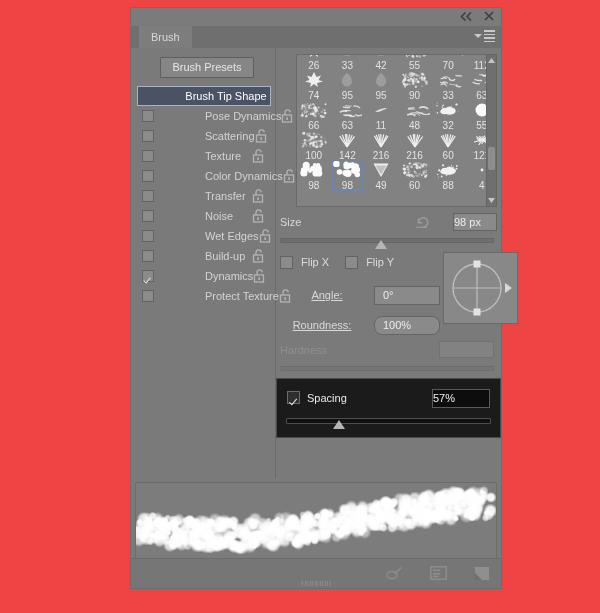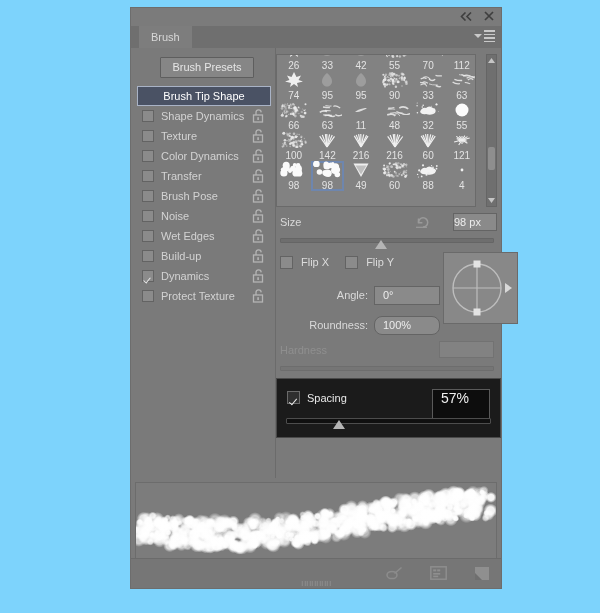--- a/index.html
+++ b/index.html
@@ -9,21 +9,21 @@
     height: 613px;
     background: #ffffff;
     font-family: "Liberation Sans", sans-serif;
     overflow: hidden;
   }
 
   #root {
     position: relative;
     width: 600px;
     height: 613px;
-    background: #7dd3fc;
+    background: #ef4444;
   }
 
   
   .panel {
     position: absolute;
     left: 131px;
     top: 8px;
     width: 370px;
     height: 580px;
     background: #7a7a7a;
@@ -157,39 +157,40 @@
     border-right: 1.6px solid #e8e8e8;
     border-bottom: 1.6px solid #e8e8e8;
     transform: rotate(40deg);
   }
   .opt-label {
     color: #d3d3d3;
     font-size: 11px;
     padding-left: 7px;
     flex: 1 1 auto;
     white-space: nowrap;
+    margin-left: 44px;
   }
   .opt-lock {
     width: 13px; height: 14px;
     margin-right: 6px;
     flex: 0 0 auto;
   }
 
   
   .right-col {
     position: absolute;
     left: 145px; top: 0;
     width: 225px;
     height: 430px;
   }
 
   
   .grid-wrap {
     position: absolute;
-    left: 0; top: 6px;
+    left: 20px; top: 6px;
     width: 200px; height: 153px;
     background: #828282;
     border: 1px solid #6a6a6a;
     box-sizing: border-box;
     overflow: hidden;
   }
   .grid {
     position: absolute;
     left: 0; top: -14px;
     width: 202px;
@@ -288,21 +289,21 @@
   
   .flip-row { position: absolute; left: 4px; top: 208px; display:flex; align-items:flex-start; gap:8px; }
   .flip-box {
     width: 13px; height: 13px;
     background: #8b8b8b; border: 1px solid #636363; box-sizing:border-box;
     cursor: pointer;
   }
   .flip-lbl { font-size: 11px; color: #dcdcdc; margin-right: 8px; }
 
   
-  .ar-label { position:absolute; font-size: 11px; color: #d9d9d9; text-align: right; }
+  .ar-label { position:absolute; font-size: 11px; color: #d9d9d9; text-align: center; text-decoration: underline; }
   .ar-field {
     position: absolute;
     width: 66px; height: 19px;
     background: #8a8a8a;
     border: 1px solid #646464;
     box-sizing: border-box;
     color: #ececec;
     font-size: 11px;
     line-height: 17px;
     padding-left: 8px;
@@ -353,24 +354,23 @@
     content: "";
     position: absolute; left: 3px; top: 5px;
     width: 3px; height: 7px;
     border-right: 1.7px solid #e8e8e8;
     border-bottom: 1.7px solid #e8e8e8;
     transform: rotate(40deg);
   }
   #sp-label { position: absolute; left: 30px; top: 13px; font-size: 11px; color: #e9e9e9; }
   #sp-field {
     position: absolute; right: 10px; top: 10px;
-    width: 58px; height: 30px;
+    width: 58px; height: 19px;
     background: #0d0d0d; border: 1px solid #5a5a5a; box-sizing: border-box;
-    color: #f0f0f0; font-size: 14px; line-height: 17px;
-    padding-left: 8px;
+    color: #f0f0f0; font-size: 11px; line-height: 17px;
     cursor: text;
   }
   #sp-track {
     position: absolute; left: 9px; top: 39px; width: 205px; height: 6px;
     background: #101010; border: 1px solid #4d4d4d; box-sizing:border-box; border-radius:1px;
   }
   #sp-thumb {
     position: absolute; left: 54px; top: 41px;
     width: 0; height: 0;
     border-left: 6px solid transparent;
@@ -452,21 +452,30 @@
     <div class="panel-body">
 
       <div class="left-col">
         <div class="presets-btn">Brush Presets</div>
         <div class="opt-list" id="opt-list">
             <div class="opt-row selected">
               <span class="opt-label">Brush Tip Shape</span>
             </div>
             <div class="opt-row">
               <span class="opt-check"></span>
-              <span class="opt-label">Shape Dynamics</span>
+              <span class="opt-label">Pose Dynamics</span>
+              <span class="opt-lock"><svg width="13" height="14" viewBox="0 0 13 14">
+                  <rect x="1.5" y="6" width="9" height="7" fill="none" stroke="#b4b4b4" stroke-width="1.3"></rect>
+                  <path d="M4 6 V3.6 A2.6 2.6 0 0 1 9.2 3.4" fill="none" stroke="#b4b4b4" stroke-width="1.3"></path>
+                  <rect x="5.3" y="8.2" width="1.6" height="2.8" fill="#b4b4b4"></rect>
+                </svg></span>
+            </div>
+            <div class="opt-row">
+              <span class="opt-check"></span>
+              <span class="opt-label">Scattering</span>
               <span class="opt-lock"><svg width="13" height="14" viewBox="0 0 13 14">
                   <rect x="1.5" y="6" width="9" height="7" fill="none" stroke="#b4b4b4" stroke-width="1.3"></rect>
                   <path d="M4 6 V3.6 A2.6 2.6 0 0 1 9.2 3.4" fill="none" stroke="#b4b4b4" stroke-width="1.3"></path>
                   <rect x="5.3" y="8.2" width="1.6" height="2.8" fill="#b4b4b4"></rect>
                 </svg></span>
             </div>
             <div class="opt-row">
               <span class="opt-check"></span>
               <span class="opt-label">Texture</span>
               <span class="opt-lock"><svg width="13" height="14" viewBox="0 0 13 14">
@@ -480,29 +489,20 @@
               <span class="opt-label">Color Dynamics</span>
               <span class="opt-lock"><svg width="13" height="14" viewBox="0 0 13 14">
                   <rect x="1.5" y="6" width="9" height="7" fill="none" stroke="#b4b4b4" stroke-width="1.3"></rect>
                   <path d="M4 6 V3.6 A2.6 2.6 0 0 1 9.2 3.4" fill="none" stroke="#b4b4b4" stroke-width="1.3"></path>
                   <rect x="5.3" y="8.2" width="1.6" height="2.8" fill="#b4b4b4"></rect>
                 </svg></span>
             </div>
             <div class="opt-row">
               <span class="opt-check"></span>
               <span class="opt-label">Transfer</span>
-              <span class="opt-lock"><svg width="13" height="14" viewBox="0 0 13 14">
-                  <rect x="1.5" y="6" width="9" height="7" fill="none" stroke="#b4b4b4" stroke-width="1.3"></rect>
-                  <path d="M4 6 V3.6 A2.6 2.6 0 0 1 9.2 3.4" fill="none" stroke="#b4b4b4" stroke-width="1.3"></path>
-                  <rect x="5.3" y="8.2" width="1.6" height="2.8" fill="#b4b4b4"></rect>
-                </svg></span>
-            </div>
-            <div class="opt-row">
-              <span class="opt-check"></span>
-              <span class="opt-label">Brush Pose</span>
               <span class="opt-lock"><svg width="13" height="14" viewBox="0 0 13 14">
                   <rect x="1.5" y="6" width="9" height="7" fill="none" stroke="#b4b4b4" stroke-width="1.3"></rect>
                   <path d="M4 6 V3.6 A2.6 2.6 0 0 1 9.2 3.4" fill="none" stroke="#b4b4b4" stroke-width="1.3"></path>
                   <rect x="5.3" y="8.2" width="1.6" height="2.8" fill="#b4b4b4"></rect>
                 </svg></span>
             </div>
             <div class="opt-row">
               <span class="opt-check"></span>
               <span class="opt-label">Noise</span>
               <span class="opt-lock"><svg width="13" height="14" viewBox="0 0 13 14">

